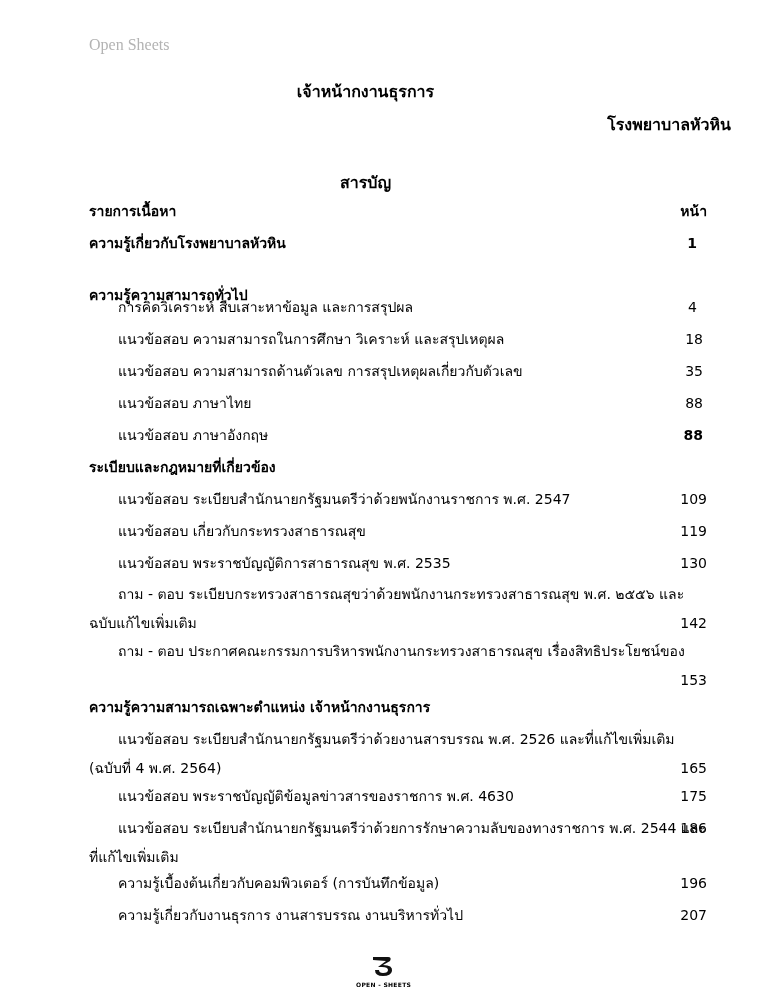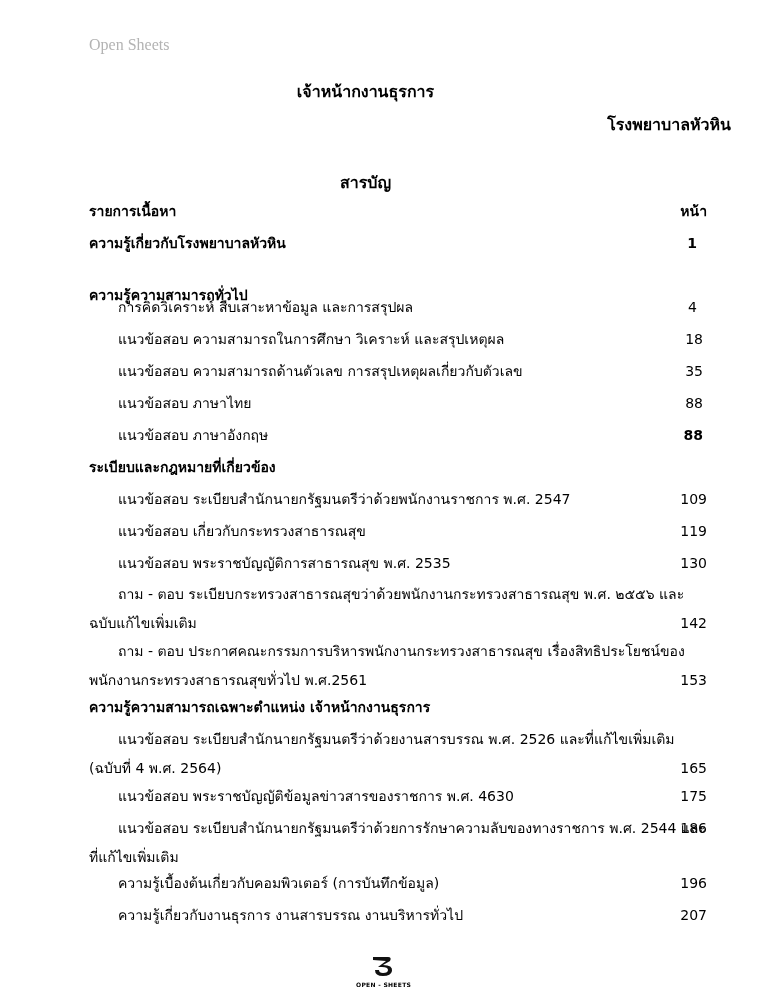--- a/index.html
+++ b/index.html
@@ -90,21 +90,20 @@
   <span class="label">แนวข้อสอบ พระราชบัญญัติการสาธารณสุข พ.ศ. 2535</span>
   <span class="page">130</span>
 </div>
 <div class="row indent wrap" style="top:584px;">
   <span class="label">ถาม - ตอบ ระเบียบกระทรวงสาธารณสุขว่าด้วยพนักงานกระทรวงสาธารณสุข พ.ศ. ๒๕๕๖ และ</span>
   <span class="line2">ฉบับแก้ไขเพิ่มเติม</span>
   <span class="page">142</span>
 </div>
 <div class="row indent wrap" style="top:641px;">
   <span class="label">ถาม - ตอบ ประกาศคณะกรรมการบริหารพนักงานกระทรวงสาธารณสุข เรื่องสิทธิประโยชน์ของ</span>
-  <span class="line2">พนักงานกระทรวงสาธารณสุขทั่วไป พ.ศ.2561</span>
   <span class="page">153</span>
 </div>
 <div class="row bold" style="top:697px;">
   <span class="label">ความรู้ความสามารถเฉพาะตำแหน่ง เจ้าหน้ากงานธุรการ</span>
 </div>
 <div class="row indent wrap" style="top:729px;">
   <span class="label">แนวข้อสอบ ระเบียบสำนักนายกรัฐมนตรีว่าด้วยงานสารบรรณ พ.ศ. 2526 และที่แก้ไขเพิ่มเติม</span>
   <span class="line2">(ฉบับที่ 4 พ.ศ. 2564)</span>
   <span class="page">165</span>
 </div>

